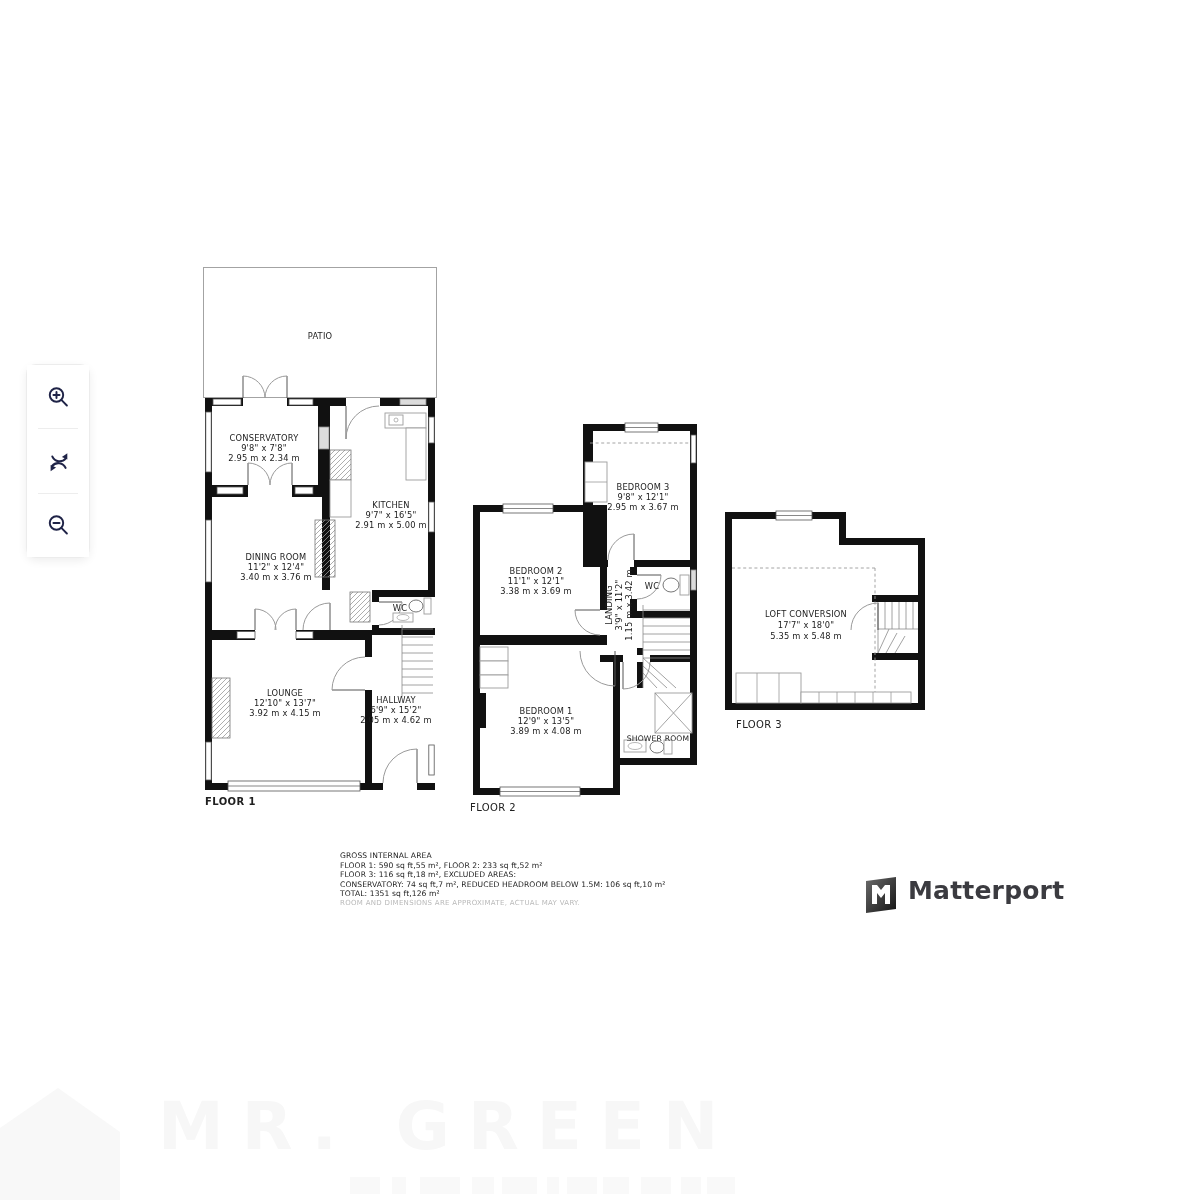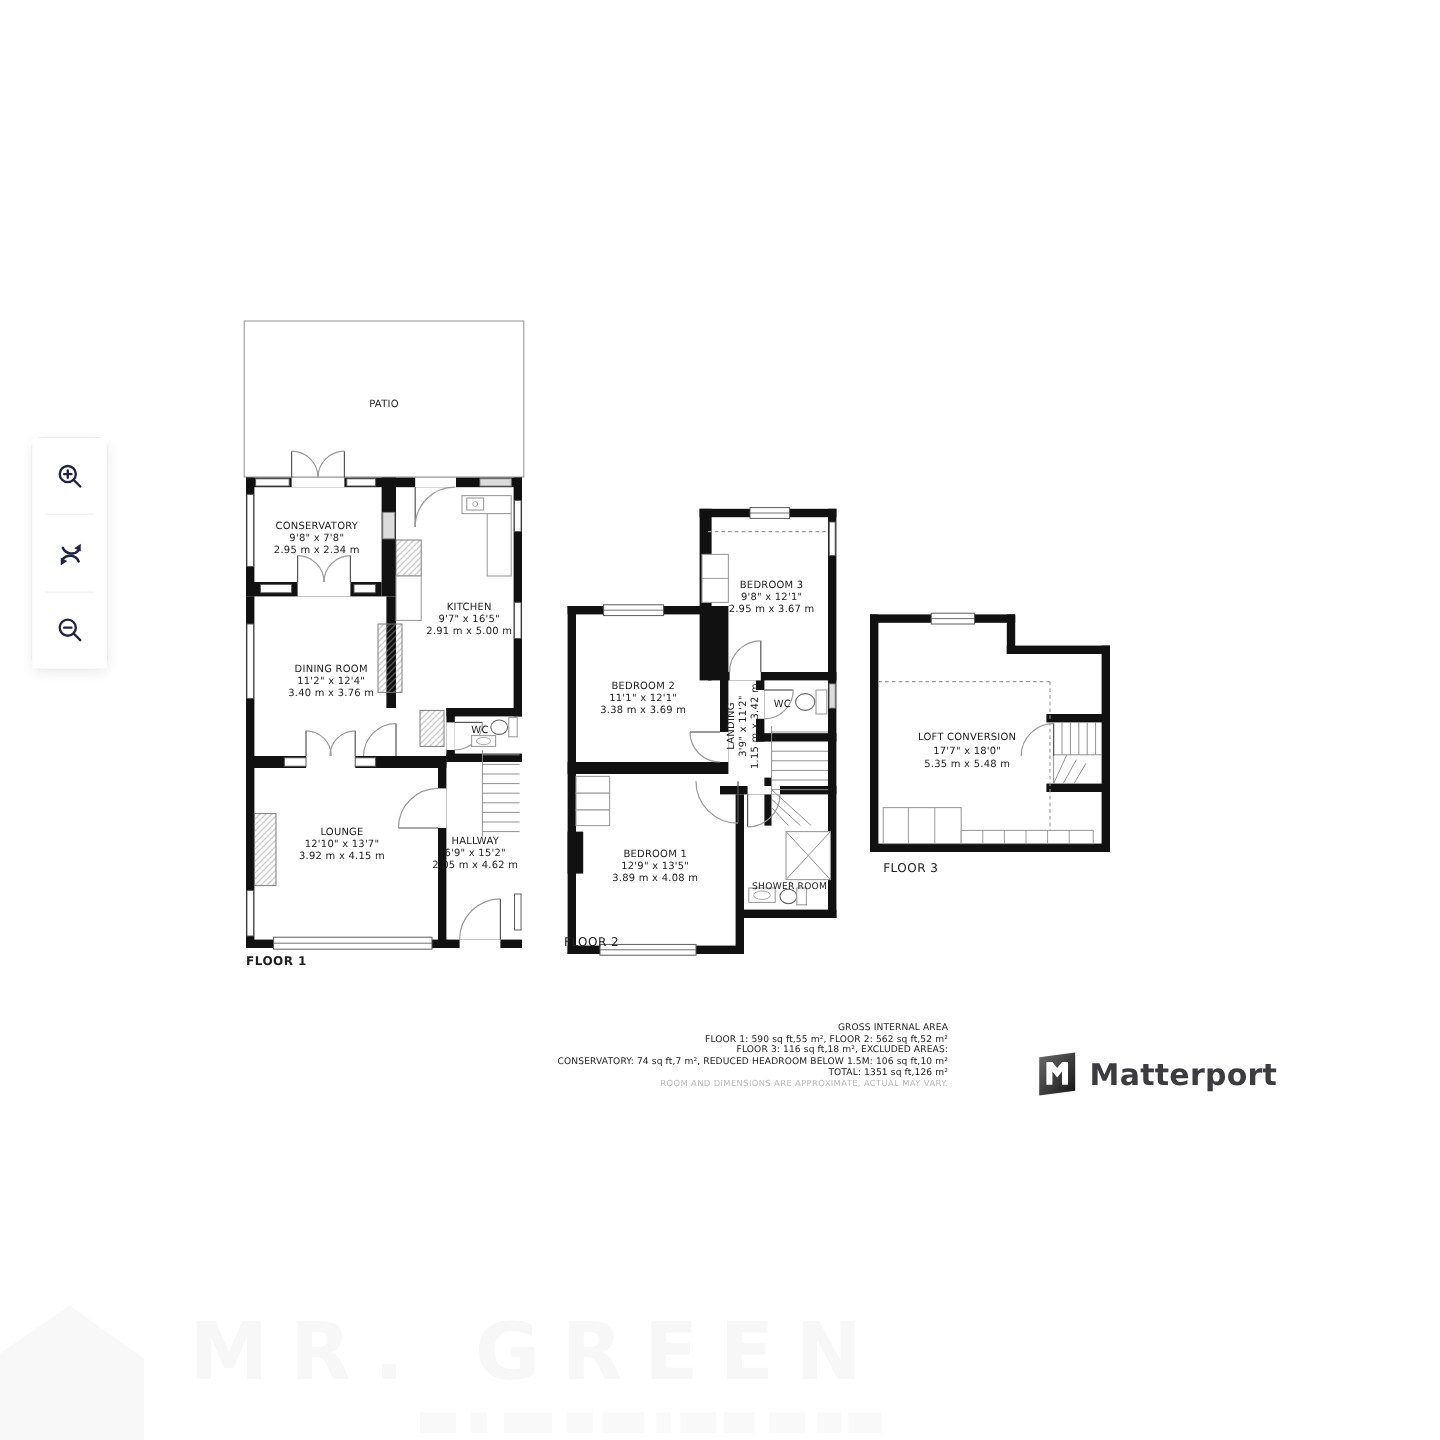--- a/index.html
+++ b/index.html
@@ -23,26 +23,26 @@
   .leaf{stroke:#555;stroke-width:1;}
   .furn{fill:#fff;stroke:#9c9c9c;stroke-width:.9;}
   .tread{stroke:#8c8c8c;stroke-width:.8;}
   .dash{fill:none;stroke:#9a9a9a;stroke-width:.9;stroke-dasharray:3,2.6;}
   .rmtxt{font-family:"DejaVu Sans",sans-serif;font-size:8.3px;fill:#1b1b1b;text-anchor:middle;letter-spacing:.2px;}
   .patio-box{fill:#fff;stroke:#a3a3a3;stroke-width:1;}
 
   .floor-label{position:absolute;font-size:10px;color:#202020;letter-spacing:.4px;}
 
   
-  .summary{position:absolute;left:340px;top:851px;width:450px;text-align:right;
+  .summary{position:absolute;left:340px;top:851px;width:450px;text-align:left;
            font-size:7.6px;line-height:9.6px;color:#232323;letter-spacing:.1px;}
   .summary .disclaimer{color:#b9b9b9;font-size:7px;letter-spacing:.3px;}
 
   
-  .mp-logo{position:absolute;left:863px;top:876px;display:flex;align-items:center;gap:9px;}
+  .mp-logo{position:absolute;left:863px;top:876px;display:flex;align-items:flex-start;gap:9px;}
   .mp-text{font-size:25px;font-weight:600;color:#3b3b40;letter-spacing:.2px;}
 
   
   .wm-text{position:absolute;left:158px;top:1088px;font-size:66px;font-weight:700;
            letter-spacing:18px;color:#f7f7f7;}
   .wm-sub{position:absolute;top:1177px;height:17px;background:#f9f9f9;}
 </style>
 </head>
 <body>
 
@@ -330,21 +330,21 @@
       <text class="rmtxt" x="75" y="294">BEDROOM 1</text>
       <text class="rmtxt" x="75" y="304">12'9" x 13'5"</text>
       <text class="rmtxt" x="75" y="314">3.89 m x 4.08 m</text>
       <text class="rmtxt" transform="rotate(-90 141 185)" x="141" y="185">LANDING</text>
       <text class="rmtxt" transform="rotate(-90 151 185)" x="151" y="185">3'9" x 11'2"</text>
       <text class="rmtxt" transform="rotate(-90 161 185)" x="161" y="185">1.15 m x 3.42 m</text>
       <text class="rmtxt" x="181" y="169">WC</text>
       <text class="rmtxt" x="187" y="321" style="font-size:7.6px">SHOWER ROOM</text>
     </g>
   </svg>
-  <div class="floor-label" style="left:470px;top:780px;">FLOOR 2</div>
+  <div class="floor-label" style="left:470px;top:802px;">FLOOR 2</div>
 
   <svg style="left:723px;top:505px;" width="205" height="212" viewBox="0 0 205 212">
     <g>
       <rect class="wall" x="2" y="7" width="121" height="7"></rect>
       <rect class="wall" x="116" y="7" width="7" height="33"></rect>
       <rect class="wall" x="116" y="33" width="86" height="7"></rect>
       <rect class="wall" x="195" y="33" width="7" height="172"></rect>
       <rect class="wall" x="2" y="198" width="200" height="7"></rect>
       <rect class="wall" x="2" y="7" width="7" height="198"></rect>
       <rect class="wall" x="149" y="90" width="53" height="7"></rect>
@@ -385,21 +385,21 @@
     <g>
       <text class="rmtxt" x="83" y="112">LOFT CONVERSION</text>
       <text class="rmtxt" x="83" y="123">17'7" x 18'0"</text>
       <text class="rmtxt" x="83" y="134">5.35 m x 5.48 m</text>
     </g>
   </svg>
   <div class="floor-label" style="left:724px;top:719px;margin-left:12px;">FLOOR 3</div>
 
   <div class="summary">
     <div>GROSS INTERNAL AREA</div>
-    <div>FLOOR 1: 590 sq ft,55 m², FLOOR 2: 562 sq ft,52 m²</div>
+    <div>FLOOR 1: 590 sq ft,55 m², FLOOR 2: 233 sq ft,52 m²</div>
     <div>FLOOR 3: 116 sq ft,18 m², EXCLUDED AREAS:</div>
     <div>CONSERVATORY: 74 sq ft,7 m², REDUCED HEADROOM BELOW 1.5M: 106 sq ft,10 m²</div>
     <div>TOTAL: 1351 sq ft,126 m²</div>
     <div class="disclaimer">ROOM AND DIMENSIONS ARE APPROXIMATE, ACTUAL MAY VARY.</div>
   </div>
 
   <div class="mp-logo">
     <svg style="position:static;" width="36" height="38" viewBox="0 0 34 38">
       <defs>
         <linearGradient id="mpg" x1="0" y1="0" x2="1" y2="1">

